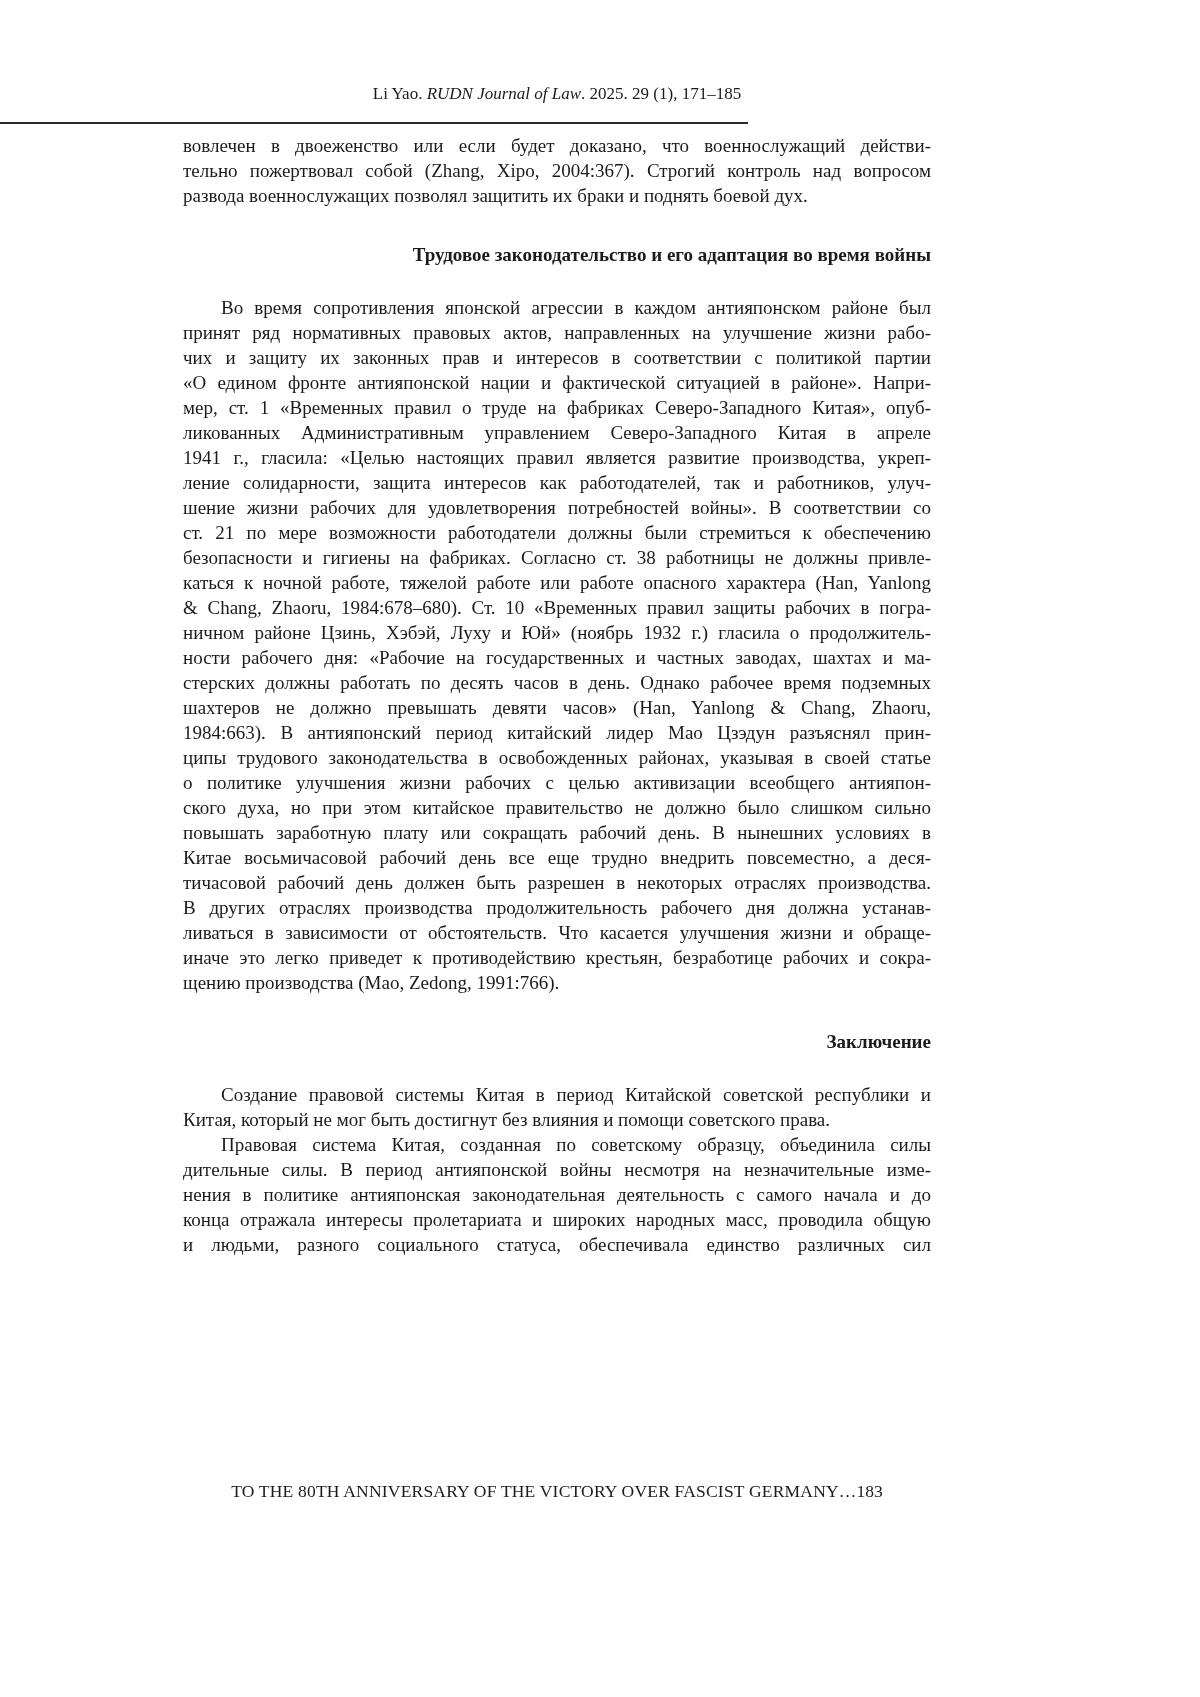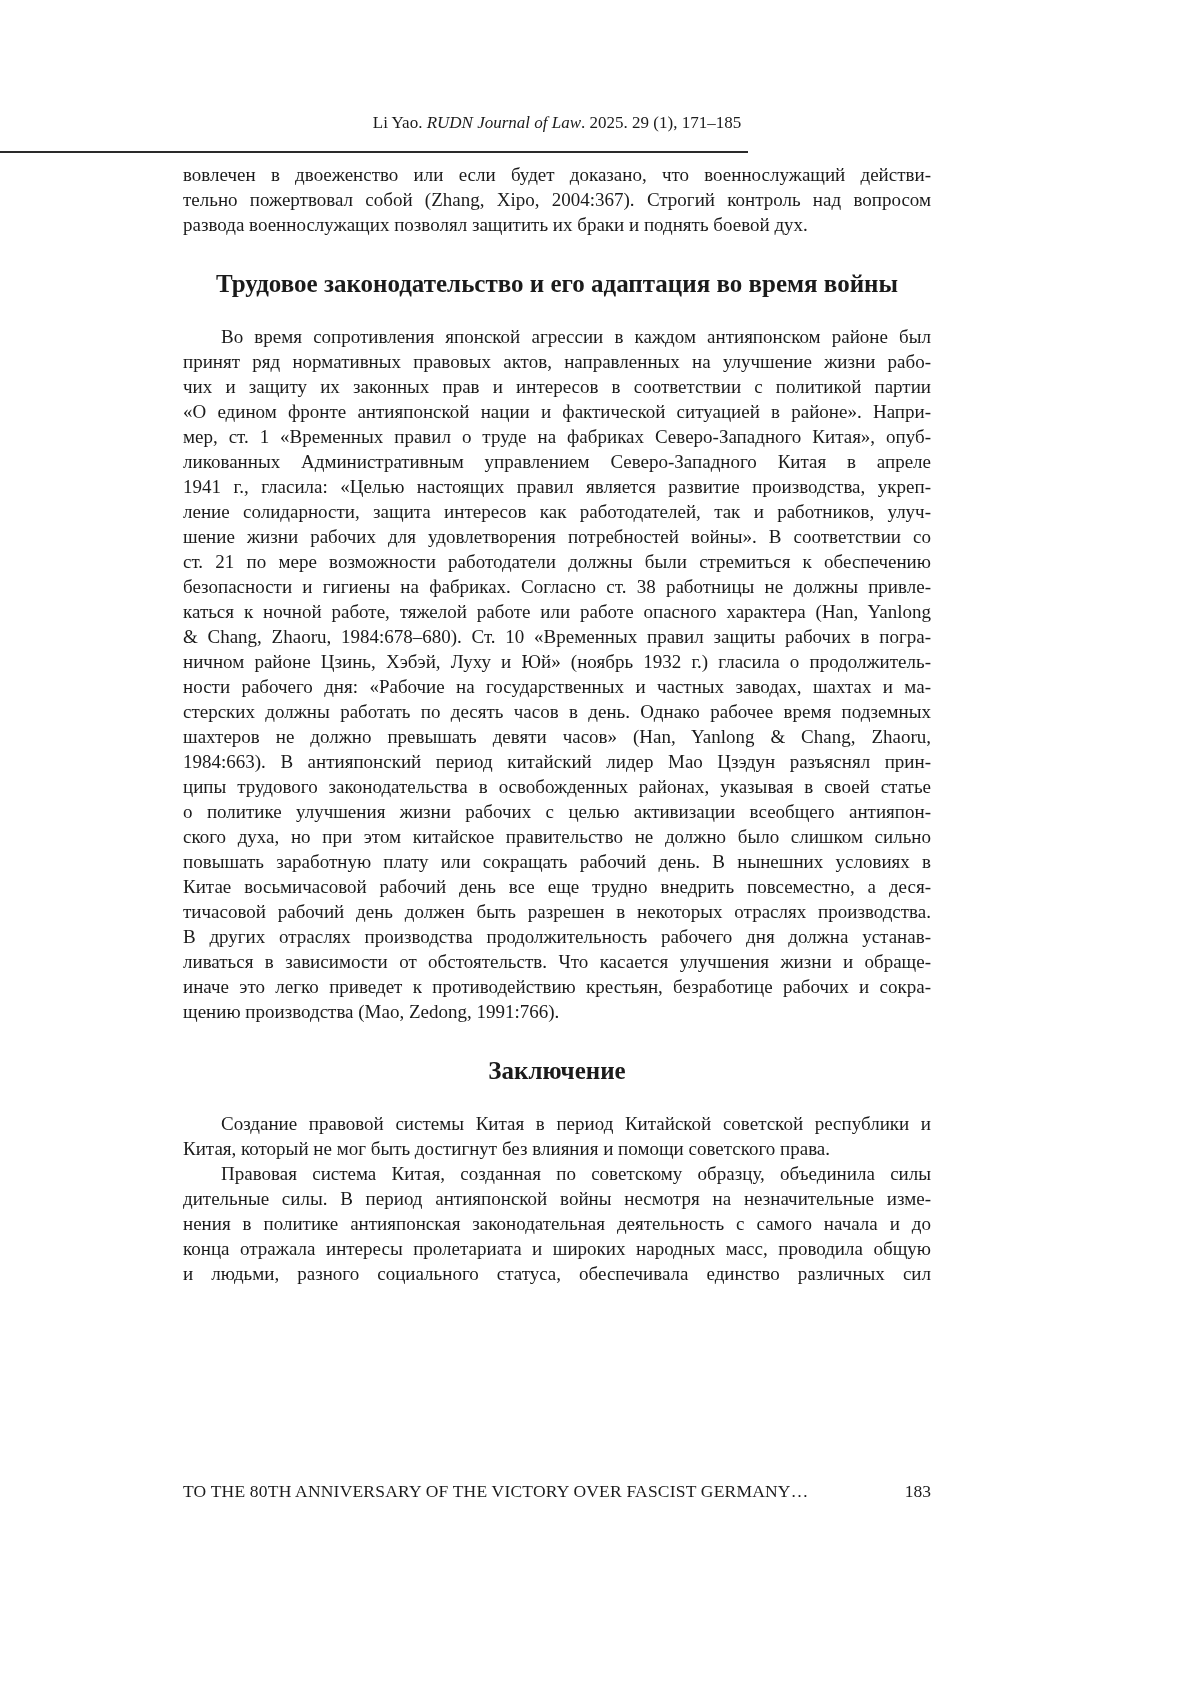--- a/index.html
+++ b/index.html
@@ -15,21 +15,21 @@
     background: #ffffff;
     color: #1b1b1b;
     font-family: "Liberation Serif", "DejaVu Serif", serif;
     overflow: hidden;
   }
   .column {
     width: 748px;
     margin-left: 183px;
   }
   .running-head {
-    padding-top: 112px;
+    padding-top: 83px;
     text-align: center;
     font-size: 17px;
     line-height: 22px;
     color: #1b1b1b;
   }
   .running-head .journal-italic {
     font-style: italic;
   }
   .head-rule {
     border: none;
@@ -50,34 +50,34 @@
     text-align-last: justify;
     white-space: normal;
   }
   .text-line.line-end {
     text-align-last: left;
   }
   .text-line.line-indent {
     text-indent: 38px;
   }
   .section-heading {
-    font-size: 25px;
+    font-size: 19px;
     line-height: 25px;
     font-weight: bold;
-    text-align: center;
+    text-align: right;
     margin-top: 34px;
     margin-bottom: 28px;
   }
   .footer {
     position: absolute;
     top: 1480px;
     left: 183px;
     width: 748px;
     display: flex;
-    justify-content: space-between;
+    justify-content: center;
     align-items: baseline;
     font-size: 17.5px;
     line-height: 22px;
     color: #1b1b1b;
   }
   .footer .running-title {
     letter-spacing: 0.2px;
   }
 </style>
 </head>

